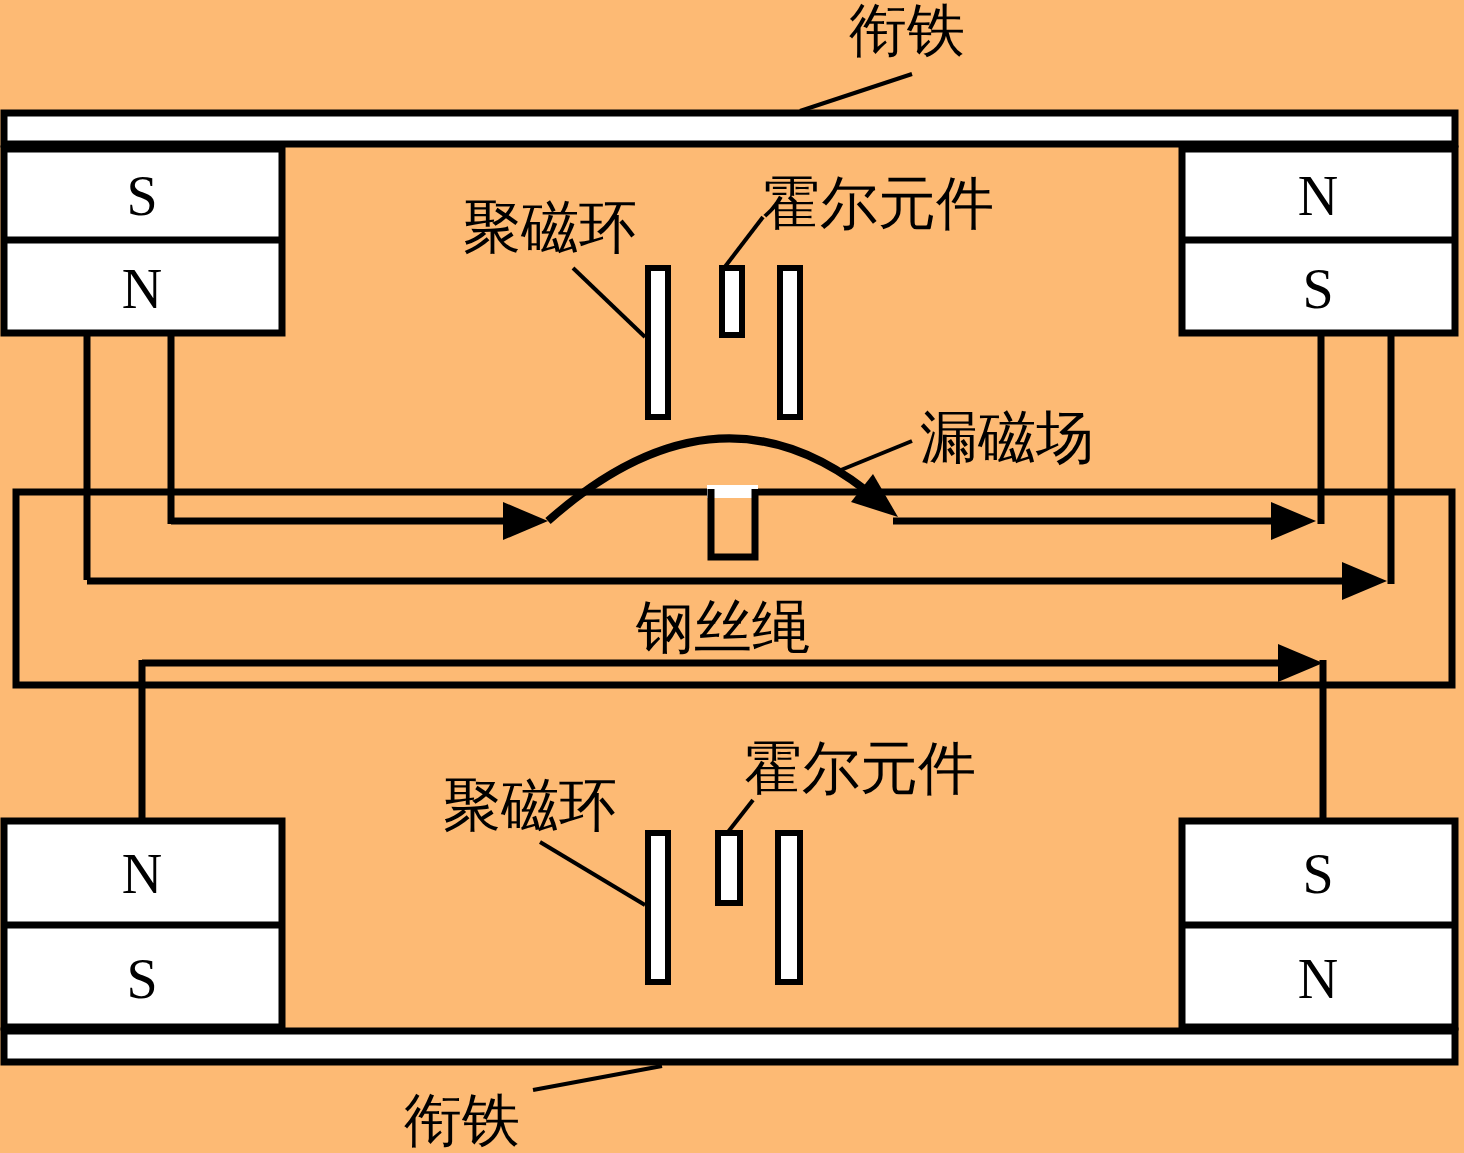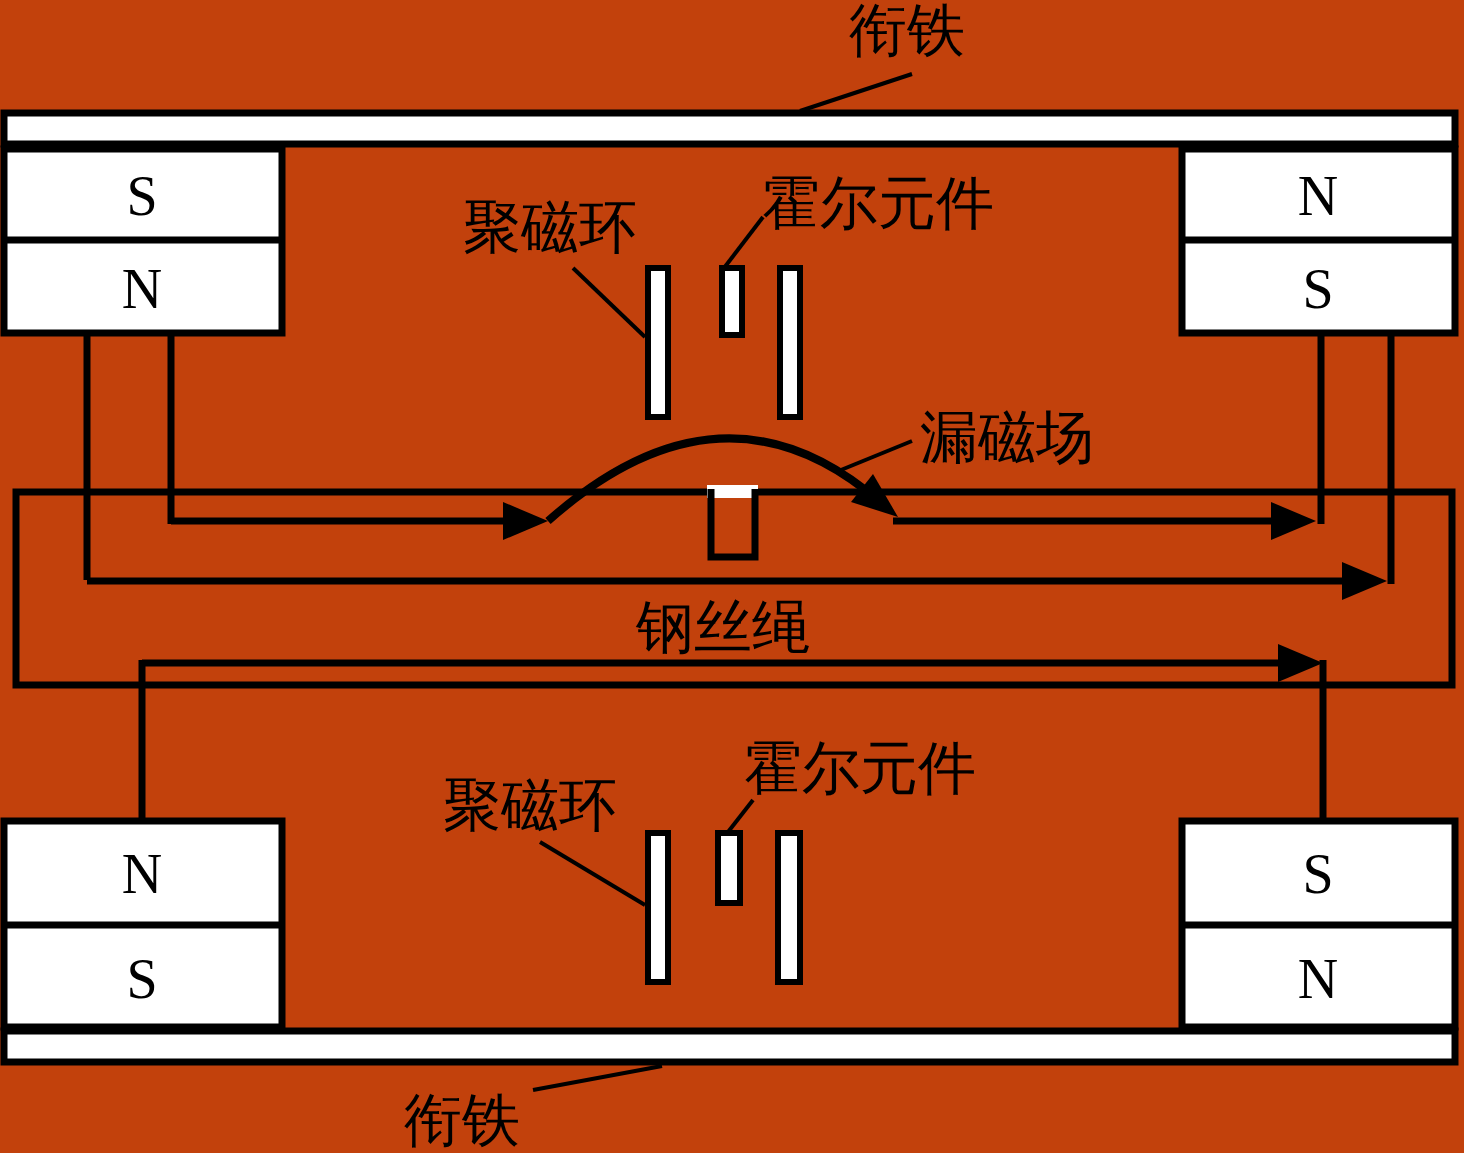--- a/index.html
+++ b/index.html
@@ -4,21 +4,21 @@
 <style>
   html, body {
     margin: 0;
     padding: 0;
     background: #ffffff;
   }
   #canvas {
     position: relative;
     width: 1464px;
     height: 1153px;
-    background: #c2410c;
+    background: #fdba74;
     overflow: hidden;
   }
   svg { display: block; }
   .struct { stroke: #000; stroke-width: 7; fill: none; }
   .bar    { stroke: #000; stroke-width: 7; fill: #fff; }
   .sensor { stroke: #000; stroke-width: 6; fill: #fff; }
   .arrow  { fill: #000; stroke: none; }
   .leader { stroke: #000; stroke-width: 4; fill: none; }
   .arc    { stroke: #000; stroke-width: 8; fill: none; }
   .cn-label {

